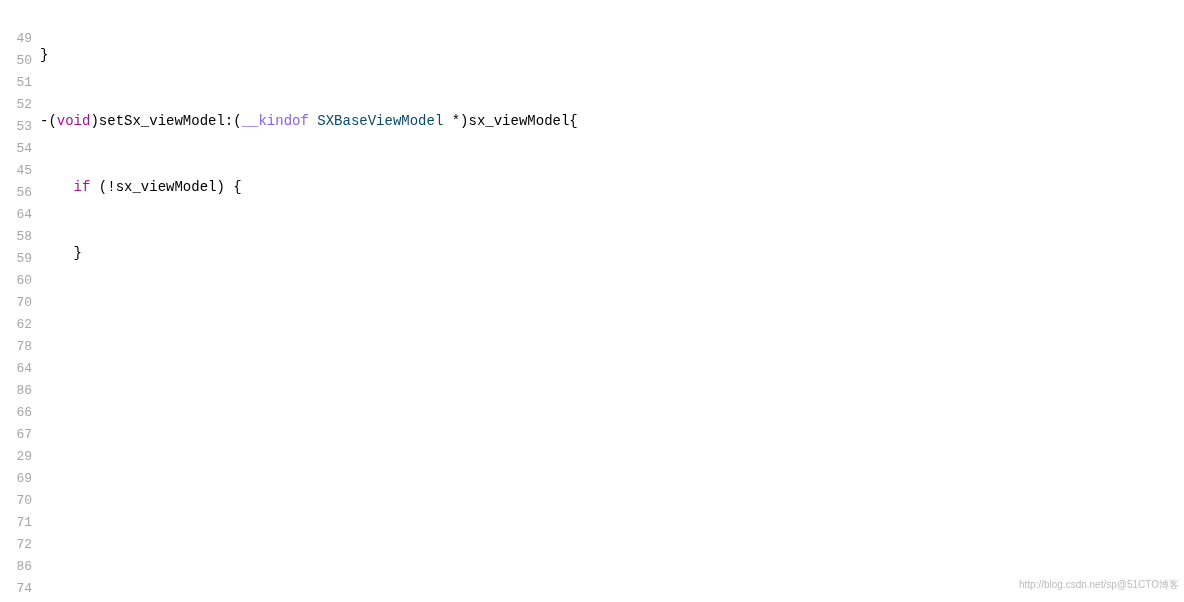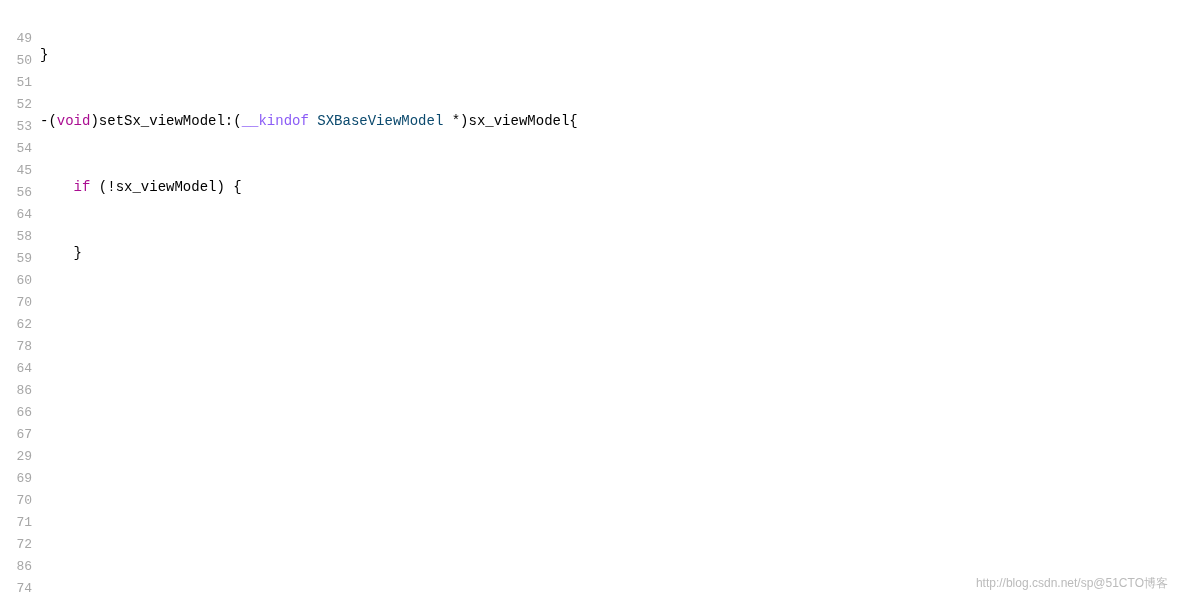--- a/index.html
+++ b/index.html
@@ -39,24 +39,24 @@
 
   
   .c-kw    { color: #aa0d91; } 
   .c-green { color: #8b5cf6; }
   .c-teal  { color: #0c4a6e; }
 
   
 
   .watermark {
     position: absolute;
-    right: 16px;
+    right: 5px;
     bottom: 10px;
     color: #bbbbbb;
-    font-size: 12px;
+    font-size: 10px;
     font-family: sans-serif;
     margin-left: 12px;
   }
 </style>
 </head>
 <body>
 
 <div class="editor">
   <div class="gutter" id="gutter">
       <div class="g-line">49</div>

